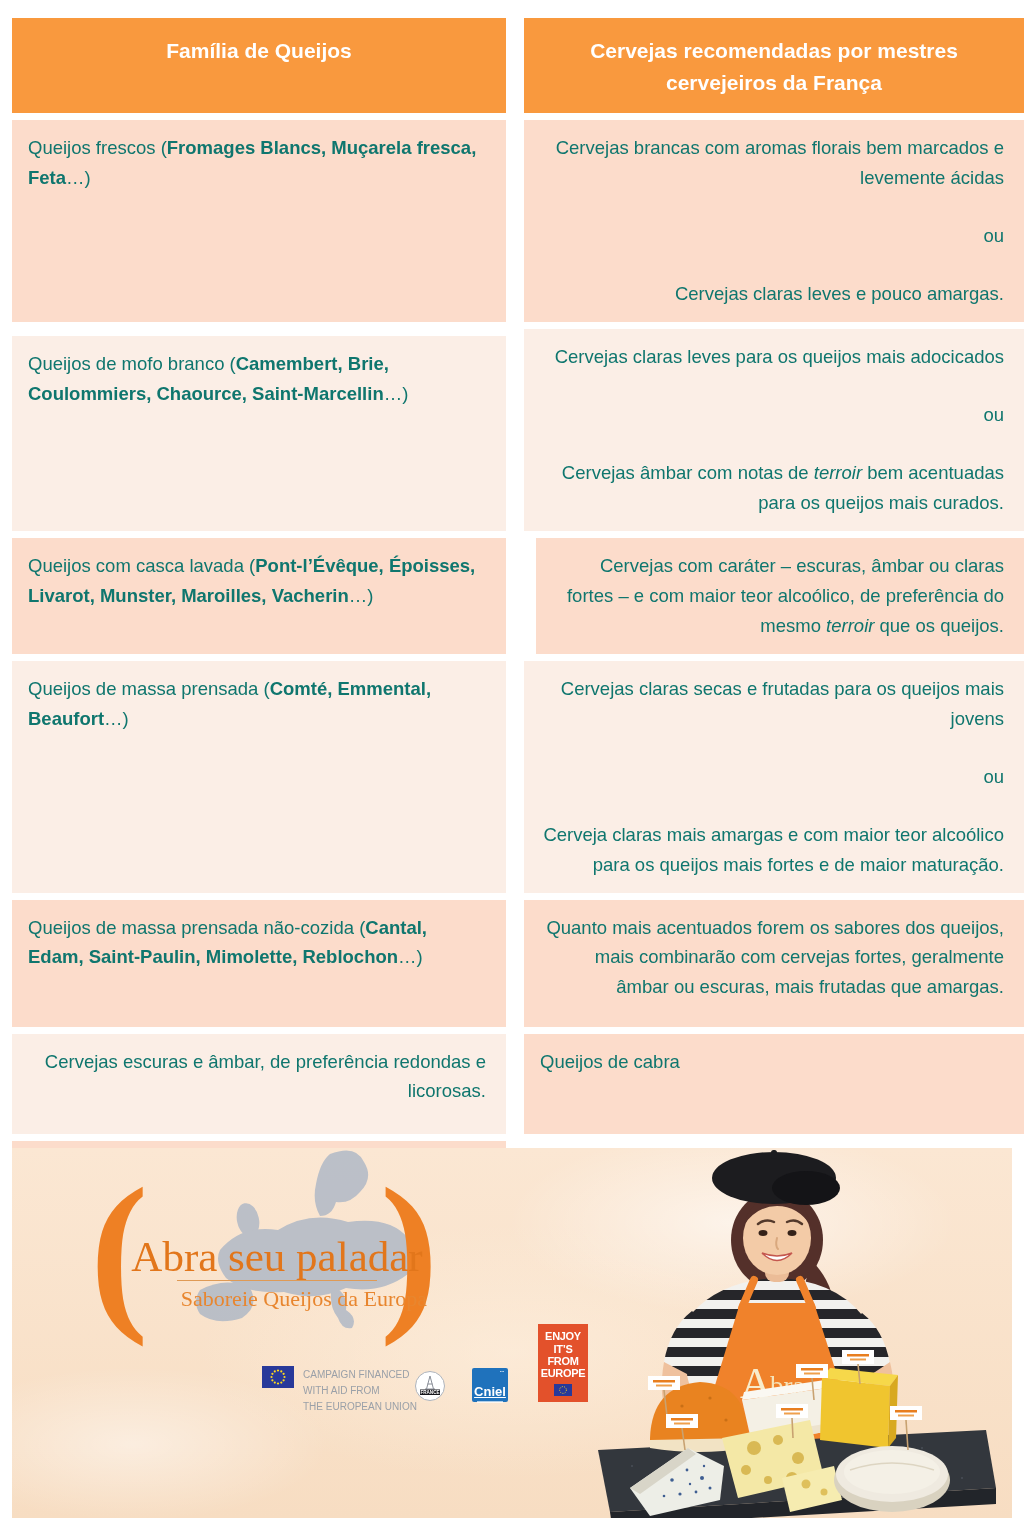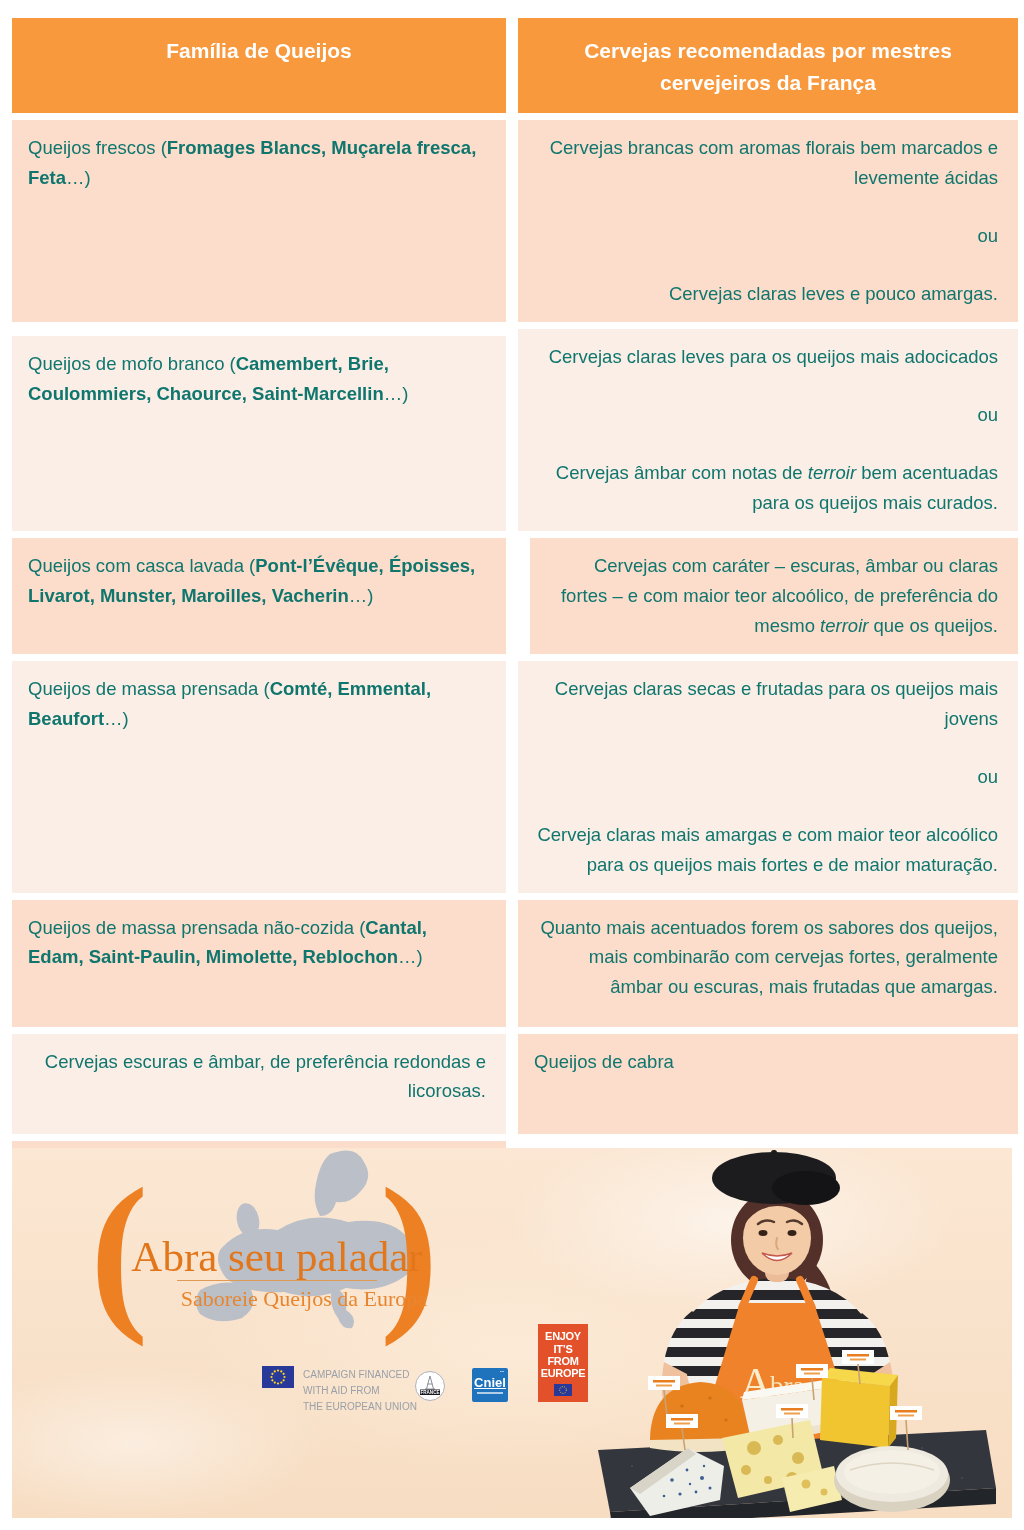--- a/index.html
+++ b/index.html
@@ -1,21 +1,21 @@
 <!DOCTYPE html>
 <html><head>
 <meta charset="utf-8">
 <style>
   html,body{margin:0;padding:0;}
   body{font-family:"Liberation Sans",sans-serif;background:#ffffff;}
   .page{position:relative;width:1024px;height:1530px;background:#ffffff;overflow:hidden;}
 
   
   .table{position:absolute;left:12px;top:18px;width:896px;display:grid;
-         grid-template-columns:494px 500px;gap:7px 12px;}
+         grid-template-columns:494px 500px;gap:7px 18px;}
   .hcell{background:#F9993E;color:#ffffff;font-weight:bold;font-size:21px;
          text-align:center;padding-top:17px;height:95px;box-sizing:border-box;line-height:1.5;}
   .hinner{display:inline-block;max-width:420px;}
   .cell{font-size:18.5px;line-height:1.62;color:#0f766e;box-sizing:border-box;
         padding:13px 20px 13px 16px;}
   .cell.dark{background:#FCDCCB;}
   .cell.light{background:#FBEEE6;}
   .cell p{margin:0;text-align:right;}
   .cell p + p{margin-top:28px;}
 
@@ -37,21 +37,21 @@
   .divider{position:absolute;left:165px;top:132px;width:200px;height:1px;background:#DF9A55;}
   .subtitle{position:absolute;left:115px;top:138px;width:300px;text-align:right;
             font-family:"Liberation Serif",serif;font-size:22px;color:#E8862F;}
 
   .eu-credit{position:absolute;left:250px;top:218px;display:flex;gap:9px;align-items:flex-start;}
   .credit-text{font-size:10px;line-height:1.6;color:#9AA0A8;white-space:pre-line;padding-top:1px;}
   .france-logo{position:absolute;left:402px;top:222px;width:32px;height:32px;}
   .cniel-logo{position:absolute;left:460px;top:220px;width:36px;height:34px;background:#1F72BC;
               border-radius:2px;color:#fff;text-align:center;}
   .cniel-dots{display:block;text-align:right;padding:2px 3px 0 0;font-size:4px;letter-spacing:1px;line-height:4px;}
-  .cniel-word{display:block;font-size:13px;font-weight:bold;margin-top:2px;line-height:13px;text-decoration:underline;}
+  .cniel-word{display:block;font-size:13px;font-weight:bold;margin-top:11px;line-height:13px;text-decoration:underline;}
   .cniel-line{display:block;margin:3px auto 0;width:26px;height:2px;background:rgba(255,255,255,.65);}
   .enjoy-badge{position:absolute;left:526px;top:176px;width:50px;height:78px;background:#E3512B;
                display:flex;flex-direction:column;align-items:center;justify-content:center;gap:4px;}
   .enjoy-text{color:#fff;font-weight:bold;font-size:11px;line-height:1.12;text-align:center;
               white-space:pre-line;letter-spacing:-0.3px;}
   .photo{position:absolute;left:580px;top:0;width:420px;height:370px;}
 </style>
 </head>
 <body>
 

